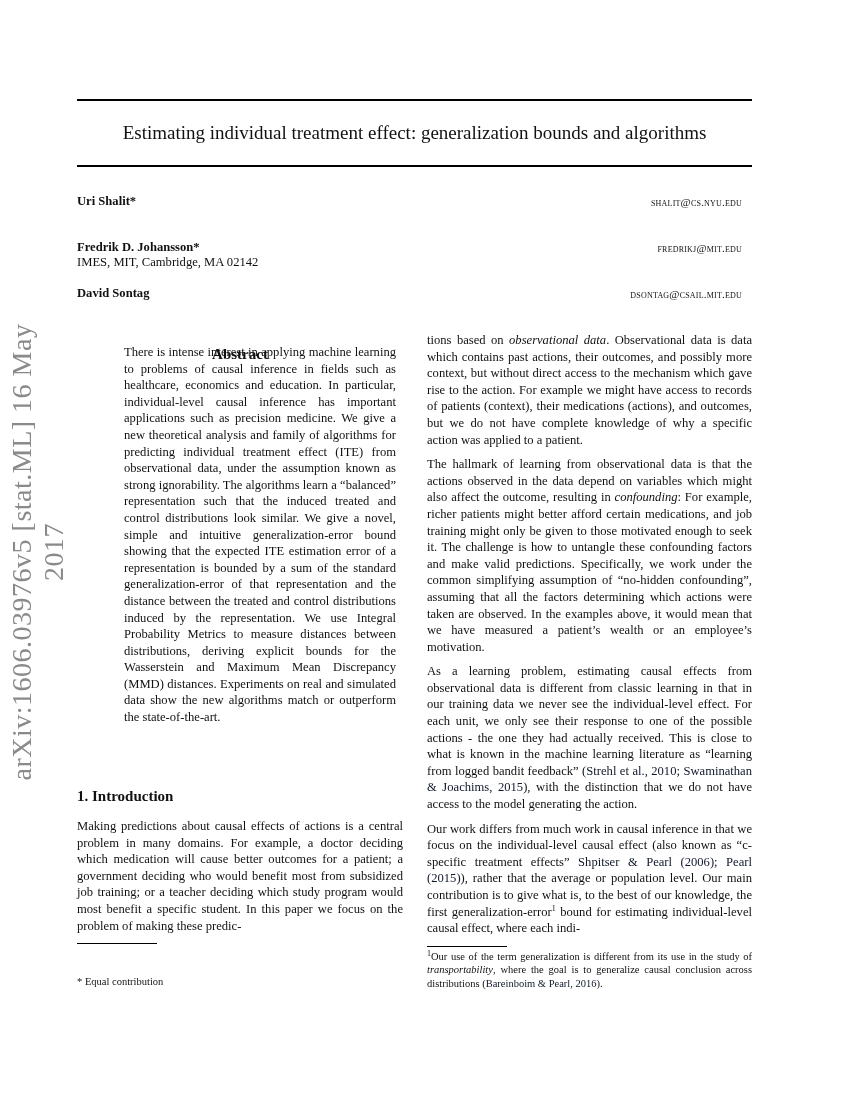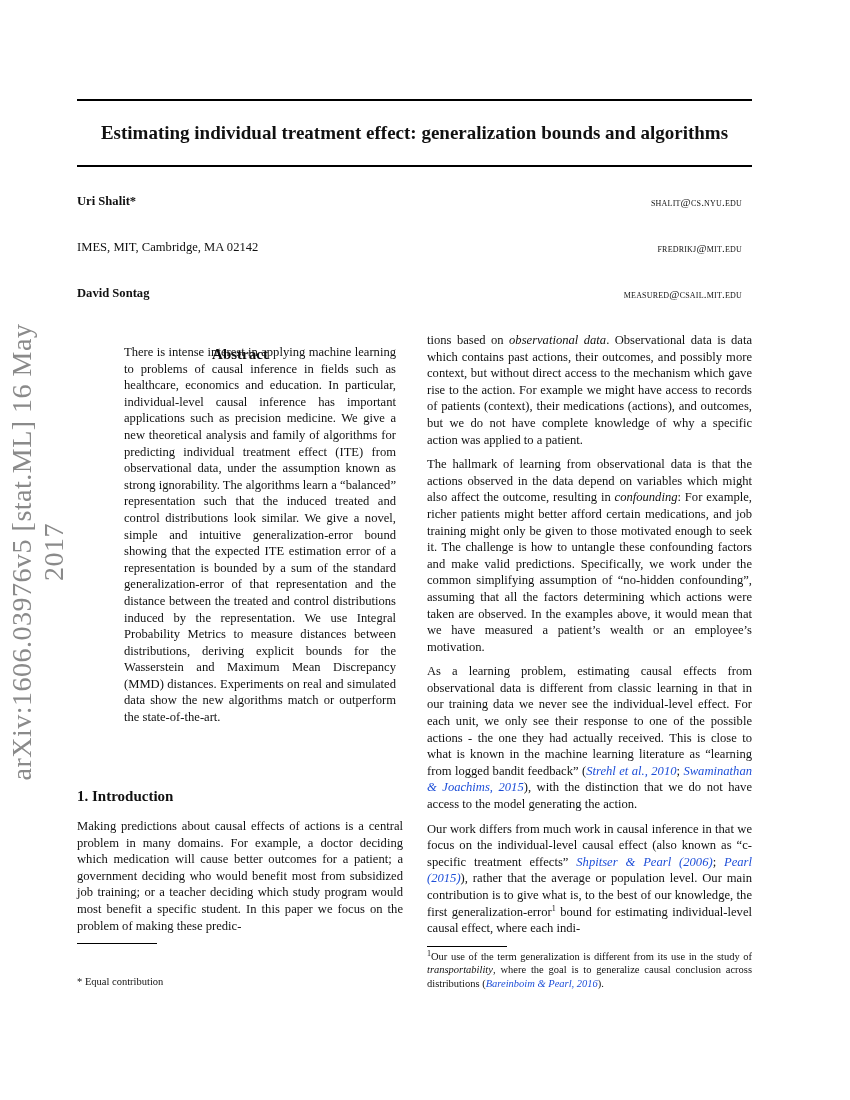--- a/index.html
+++ b/index.html
@@ -2,58 +2,59 @@
 <html><head>
 <meta charset="utf-8">
 <style>
   html, body { margin:0; padding:0; background:#fff; }
   body { width:850px; height:1100px; position:relative; overflow:hidden;
          font-family:"Liberation Serif", "DejaVu Serif", serif; color:#111; }
   .rule { position:absolute; left:77px; width:675px; background:#000; }
   .rule.top { top:99px; height:1.5px; }
   .rule.bot { top:165px; height:2px; }
   .title { position:absolute; top:122px; left:77px; width:675px; text-align:center;
-           font-weight:bold; font-size:19px; }
+           font-weight:normal; font-size:19px; }
   .author { position:absolute; left:77px; width:665px; font-size:12.6px; }
   .author .name { font-weight:bold; }
   .author .email { position:absolute; right:0; top:2px; font-variant:small-caps; font-size:11px; letter-spacing:0.2px; }
   .arxiv { position:absolute; left:-222px; top:520px; width:520px; transform:rotate(-90deg);
            transform-origin:center; text-align:center; font-size:28px; color:#8a8a8a; letter-spacing:0.5px; }
   .col { position:absolute; font-size:12.6px; line-height:16.6px; text-align:justify; }
   .left { left:77px; width:326px; }
   .right { left:427px; width:325px; }
   .abs-title { position:absolute; top:330px; left:77px; width:326px; text-align:center; font-weight:bold; font-size:15px;margin-top:16px; }
   .abs-body { position:absolute; top:344px; left:104px; width:272px; font-size:12.6px; line-height:16.6px; text-align:justify;margin-left:20px; }
   .sec-title { position:absolute; top:788px; left:77px; font-weight:bold; font-size:15px; }
   p { margin:0 0 8px 0; }
-  .cite { color:#1d4ed8;font-style:italic; }
+  .cite { color:#0f172a; }
   .fnrule { position:absolute; height:1px; background:#000; }
   .footnote { position:absolute; font-size:10.5px; line-height:13.4px; text-align:justify; }
   sup { font-size:8px; line-height:0; }
 </style>
 </head>
 <body>
 
 <div class="arxiv">arXiv:1606.03976v5  [stat.ML]  16 May 2017</div>
 
 <div class="rule top"></div>
 <div class="title">Estimating individual treatment effect: generalization bounds and algorithms</div>
 <div class="rule bot"></div>
 
 <div class="author" style="top:194px;">
   <div class="name">Uri Shalit*</div>
   <div class="email">shalit@cs.nyu.edu</div>
 </div>
 <div class="author" style="top:240px;">
+  <div class="name">Fredrik D. Johansson*</div>
   <div>IMES, MIT, Cambridge, MA 02142</div>
   <div class="email">fredrikj@mit.edu</div>
 </div>
 <div class="author" style="top:286px;">
   <div class="name">David Sontag</div>
-  <div class="email">measured@csail.mit.edu</div>
+  <div class="email">dsontag@csail.mit.edu</div>
 </div>
 
 <div class="abs-title">Abstract</div>
 <div class="abs-body">There is intense interest in applying machine learning to problems of causal inference in fields such as healthcare, economics and education. In particular, individual-level causal inference has important applications such as precision medicine. We give a new theoretical analysis and family of algorithms for predicting individual treatment effect (ITE) from observational data, under the assumption known as strong ignorability. The algorithms learn a “balanced” representation such that the induced treated and control distributions look similar. We give a novel, simple and intuitive generalization-error bound showing that the expected ITE estimation error of a representation is bounded by a sum of the standard generalization-error of that representation and the distance between the treated and control distributions induced by the representation. We use Integral Probability Metrics to measure distances between distributions, deriving explicit bounds for the Wasserstein and Maximum Mean Discrepancy (MMD) distances. Experiments on real and simulated data show the new algorithms match or outperform the state-of-the-art.</div>
 
 <div class="sec-title">1. Introduction</div>
 <div class="col left" style="top:818px;">Making predictions about causal effects of actions is a central problem in many domains. For example, a doctor deciding which medication will cause better outcomes for a patient; a government deciding who would benefit most from subsidized job training; or a teacher deciding which study program would most benefit a specific student. In this paper we focus on the problem of making these predic-</div>
 
 <div class="fnrule" style="left:77px; top:943px; width:80px;"></div>
 <div class="footnote" style="left:77px; top:975px; width:326px;">* Equal contribution</div>

